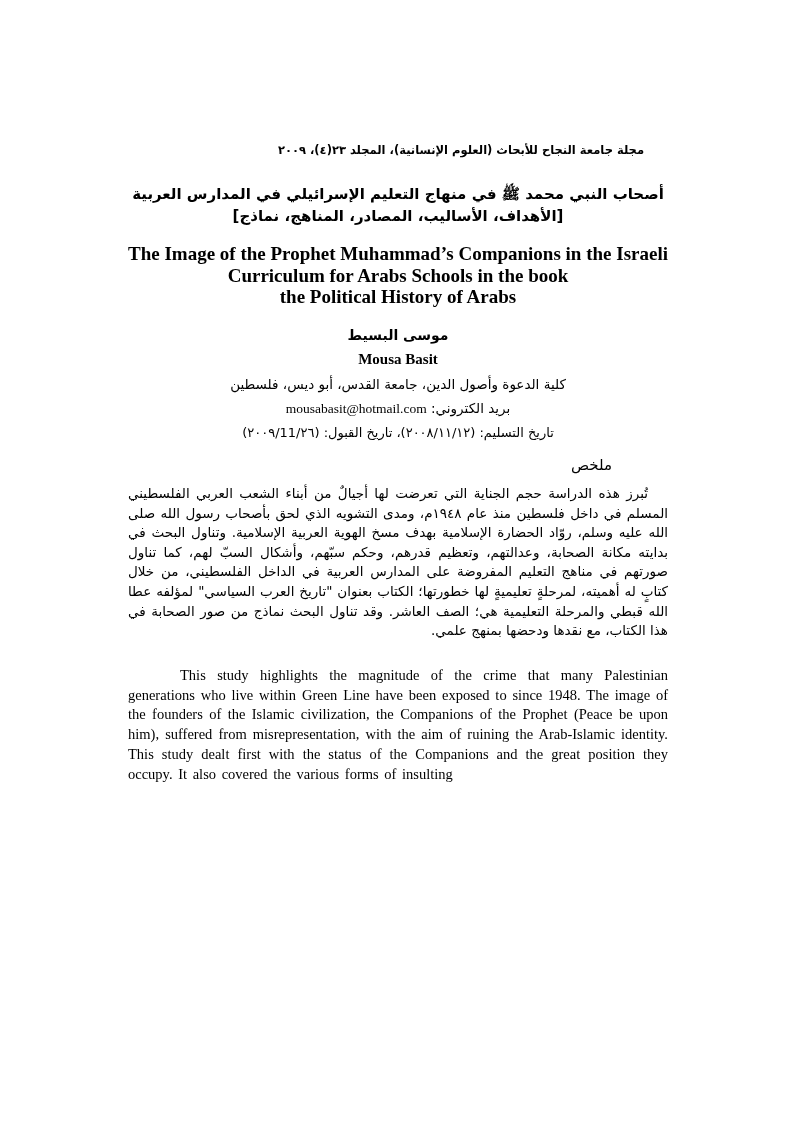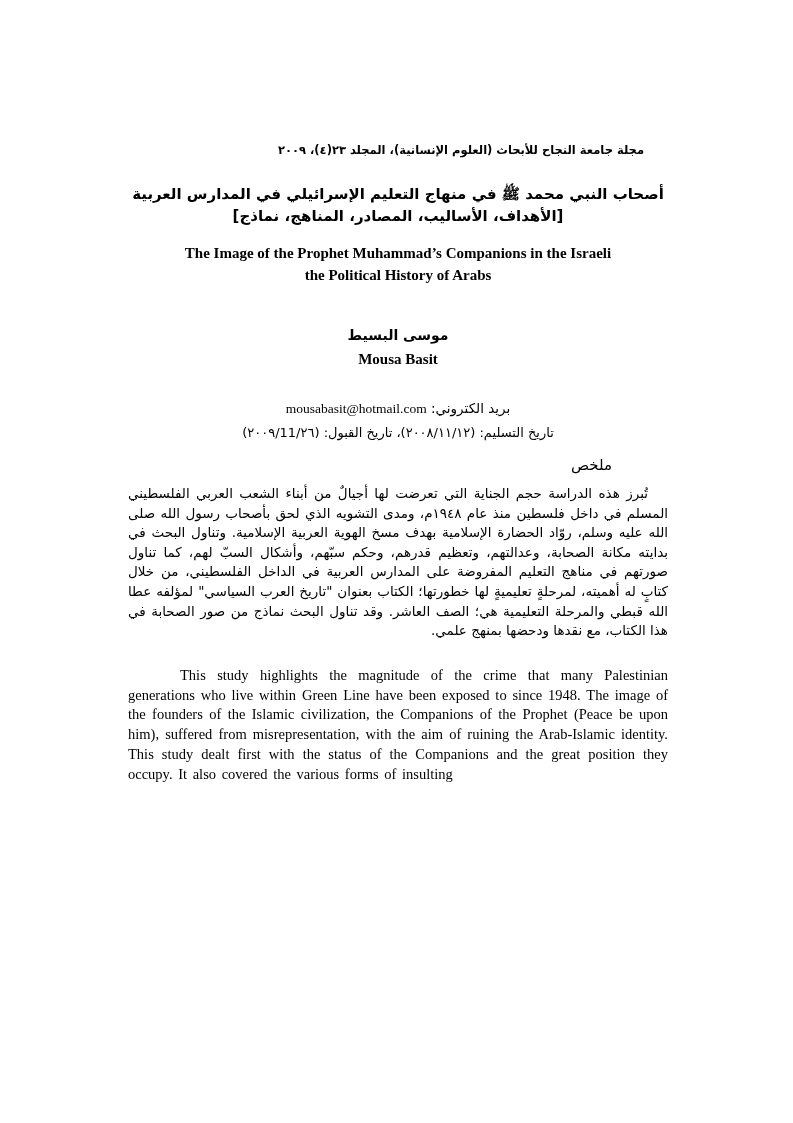--- a/index.html
+++ b/index.html
@@ -32,21 +32,21 @@
     text-align: center;
     font-weight: bold;
     font-size: 15px;
     line-height: 22px;
   }
 
   .title-en {
     top: 243px;
     text-align: center;
     font-weight: bold;
-    font-size: 15px;
+    font-size: 19px;
     line-height: 21.5px;
   }
 
   .author-ar  { top: 327px; text-align: center; font-weight: bold; font-size: 14px; }
   .author-en  { top: 351px; text-align: center; font-weight: bold; font-size: 15px; }
   .affiliation{ top: 376px; text-align: center; font-size: 13.5px; }
   .email-line { top: 400px; text-align: center; font-size: 13.5px; }
   .email-line .email { direction: ltr; unicode-bidi: embed; font-family: "Liberation Serif", "DejaVu Serif", serif; }
   .dates-line { top: 425px; text-align: center; font-size: 13px; }
 
@@ -87,27 +87,29 @@
 
   <div class="block ar journal-header">مجلة جامعة النجاح للأبحاث (العلوم الإنسانية)، المجلد ٢٣(٤)، ٢٠٠٩</div>
 
   <div class="block ar title-ar">
     <div>أصحاب النبي محمد ﷺ في منهاج التعليم الإسرائيلي في المدارس العربية</div>
     <div>[الأهداف، الأساليب، المصادر، المناهج، نماذج]</div>
   </div>
 
   <div class="block en-serif title-en">
     <div>The Image of the Prophet Muhammad’s Companions in the Israeli</div>
+    <div>Curriculum for Arabs Schools in the book</div>
     <div>the Political History of Arabs</div>
   </div>
 
   <div class="block ar author-ar">موسى البسيط</div>
 
   <div class="block en-serif author-en">Mousa Basit</div>
 
+  <div class="block ar affiliation">كلية الدعوة وأصول الدين،  جامعة القدس، أبو ديس، فلسطين</div>
 
   <div class="block ar email-line">
     <span>بريد الكتروني:</span>
     <span class="email">mousabasit@hotmail.com</span>
   </div>
 
   <div class="block ar dates-line">تاريخ التسليم: (٢٠٠٨/١١/١٢)، تاريخ القبول: (٢٠٠٩/11/٢٦)</div>
 
   <div class="block ar abstract-ar-heading">ملخص</div>
 

